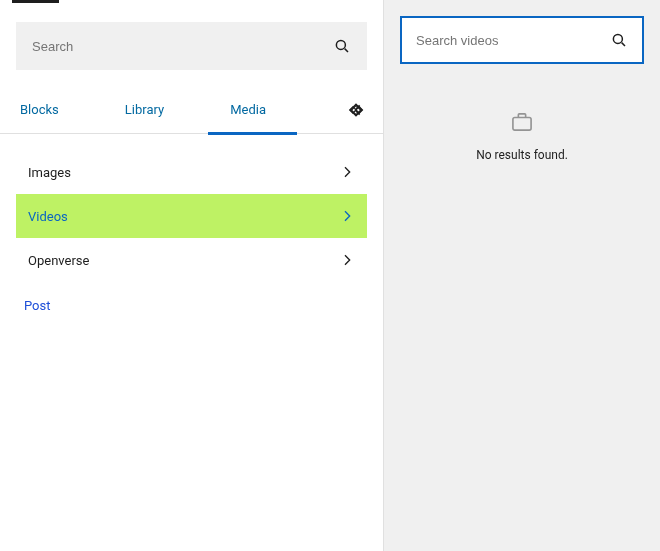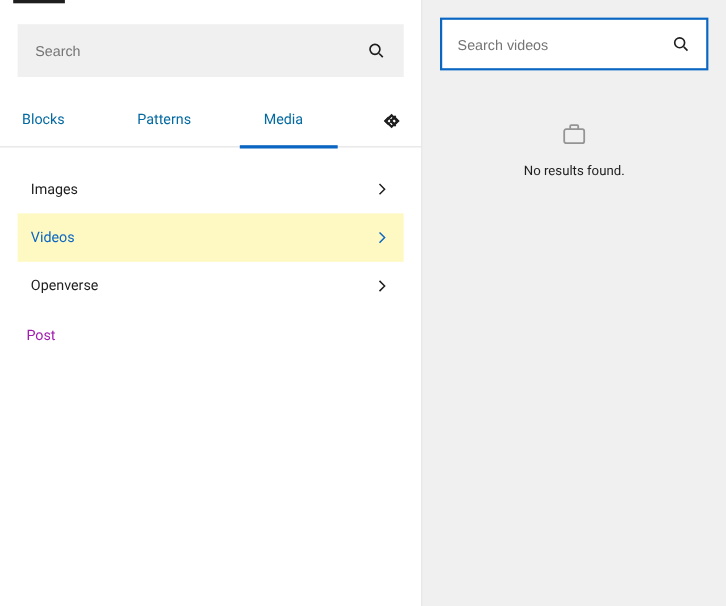--- a/index.html
+++ b/index.html
@@ -88,40 +88,40 @@
       height: 44px;
       display: flex;
       align-items: center;
       justify-content: space-between;
       padding: 0 12px;
       cursor: pointer;
       font-size: 13px;
       color: #1e1e1e;
     }
     .cat-item.active {
-      background: #fef9c3;
+      background: #bef264;
       color: #0a66c2;
     }
     .cat-item.active svg path { stroke: #0a66c2; }
     .footer {
       margin-top: auto;
       padding: 16px;
     }
     .open-lib-btn {
       width: 100%;
       height: 40px;
       border: 1px solid #0a66c2;
       background: #fff;
       color: #0a66c2;
       font-size: 13px;
       cursor: pointer;
     }
     .post-label {
       padding: 0 24px 0;
-      color: #a21caf;
+      color: #1d4ed8;
       font-size: 13px;
     }
     .right-panel {
       flex: 1;
       background: #f0f0f0;
       padding: 16px;
       display: flex;
       flex-direction: column;
       align-items: center;
     }
@@ -173,21 +173,21 @@
         <svg width="18" height="18" viewBox="0 0 24 24" fill="none">
             <circle cx="10.5" cy="10.5" r="6" stroke="#1e1e1e" stroke-width="2"></circle>
             <line x1="15.5" y1="15.5" x2="20" y2="20" stroke="#1e1e1e" stroke-width="2"></line>
           </svg>
       </span>
     </div>
   </div>
 
   <div class="tabs">
     <div class="tab">Blocks</div>
-    <div class="tab">Patterns</div>
+    <div class="tab">Library</div>
     <div class="tab media active">Media</div>
     <div class="collapse-icon">
       <svg width="22" height="22" viewBox="0 0 24 24" fill="none">
           <path d="M7 7 L12 2 L17 7 L12 12 Z M12 12 L17 17 L12 22 L7 17 Z" transform="rotate(90 12 12) scale(0.7) translate(5,5)" stroke="#1e1e1e" stroke-width="1.8" fill="none"></path>
           <path d="M3 12 L12 3 L21 12 L12 21 Z" transform="scale(0.55) translate(10,10)" stroke="#1e1e1e" stroke-width="2.2" fill="none"></path>
           <path d="M8 12 L12 8 L16 12 L12 16 Z" stroke="#1e1e1e" stroke-width="0" fill="none"></path>
         </svg>
       <svg width="22" height="22" viewBox="0 0 24 24" fill="none" style="margin-left:-22px">
           <path d="M6 12 L12 6 L18 12 L12 18 Z" stroke="#1e1e1e" stroke-width="1.8" fill="none"></path>
           <path d="M11 12 L16 7 M11 12 L16 17" stroke="#1e1e1e" stroke-width="1.8" fill="none"></path>

